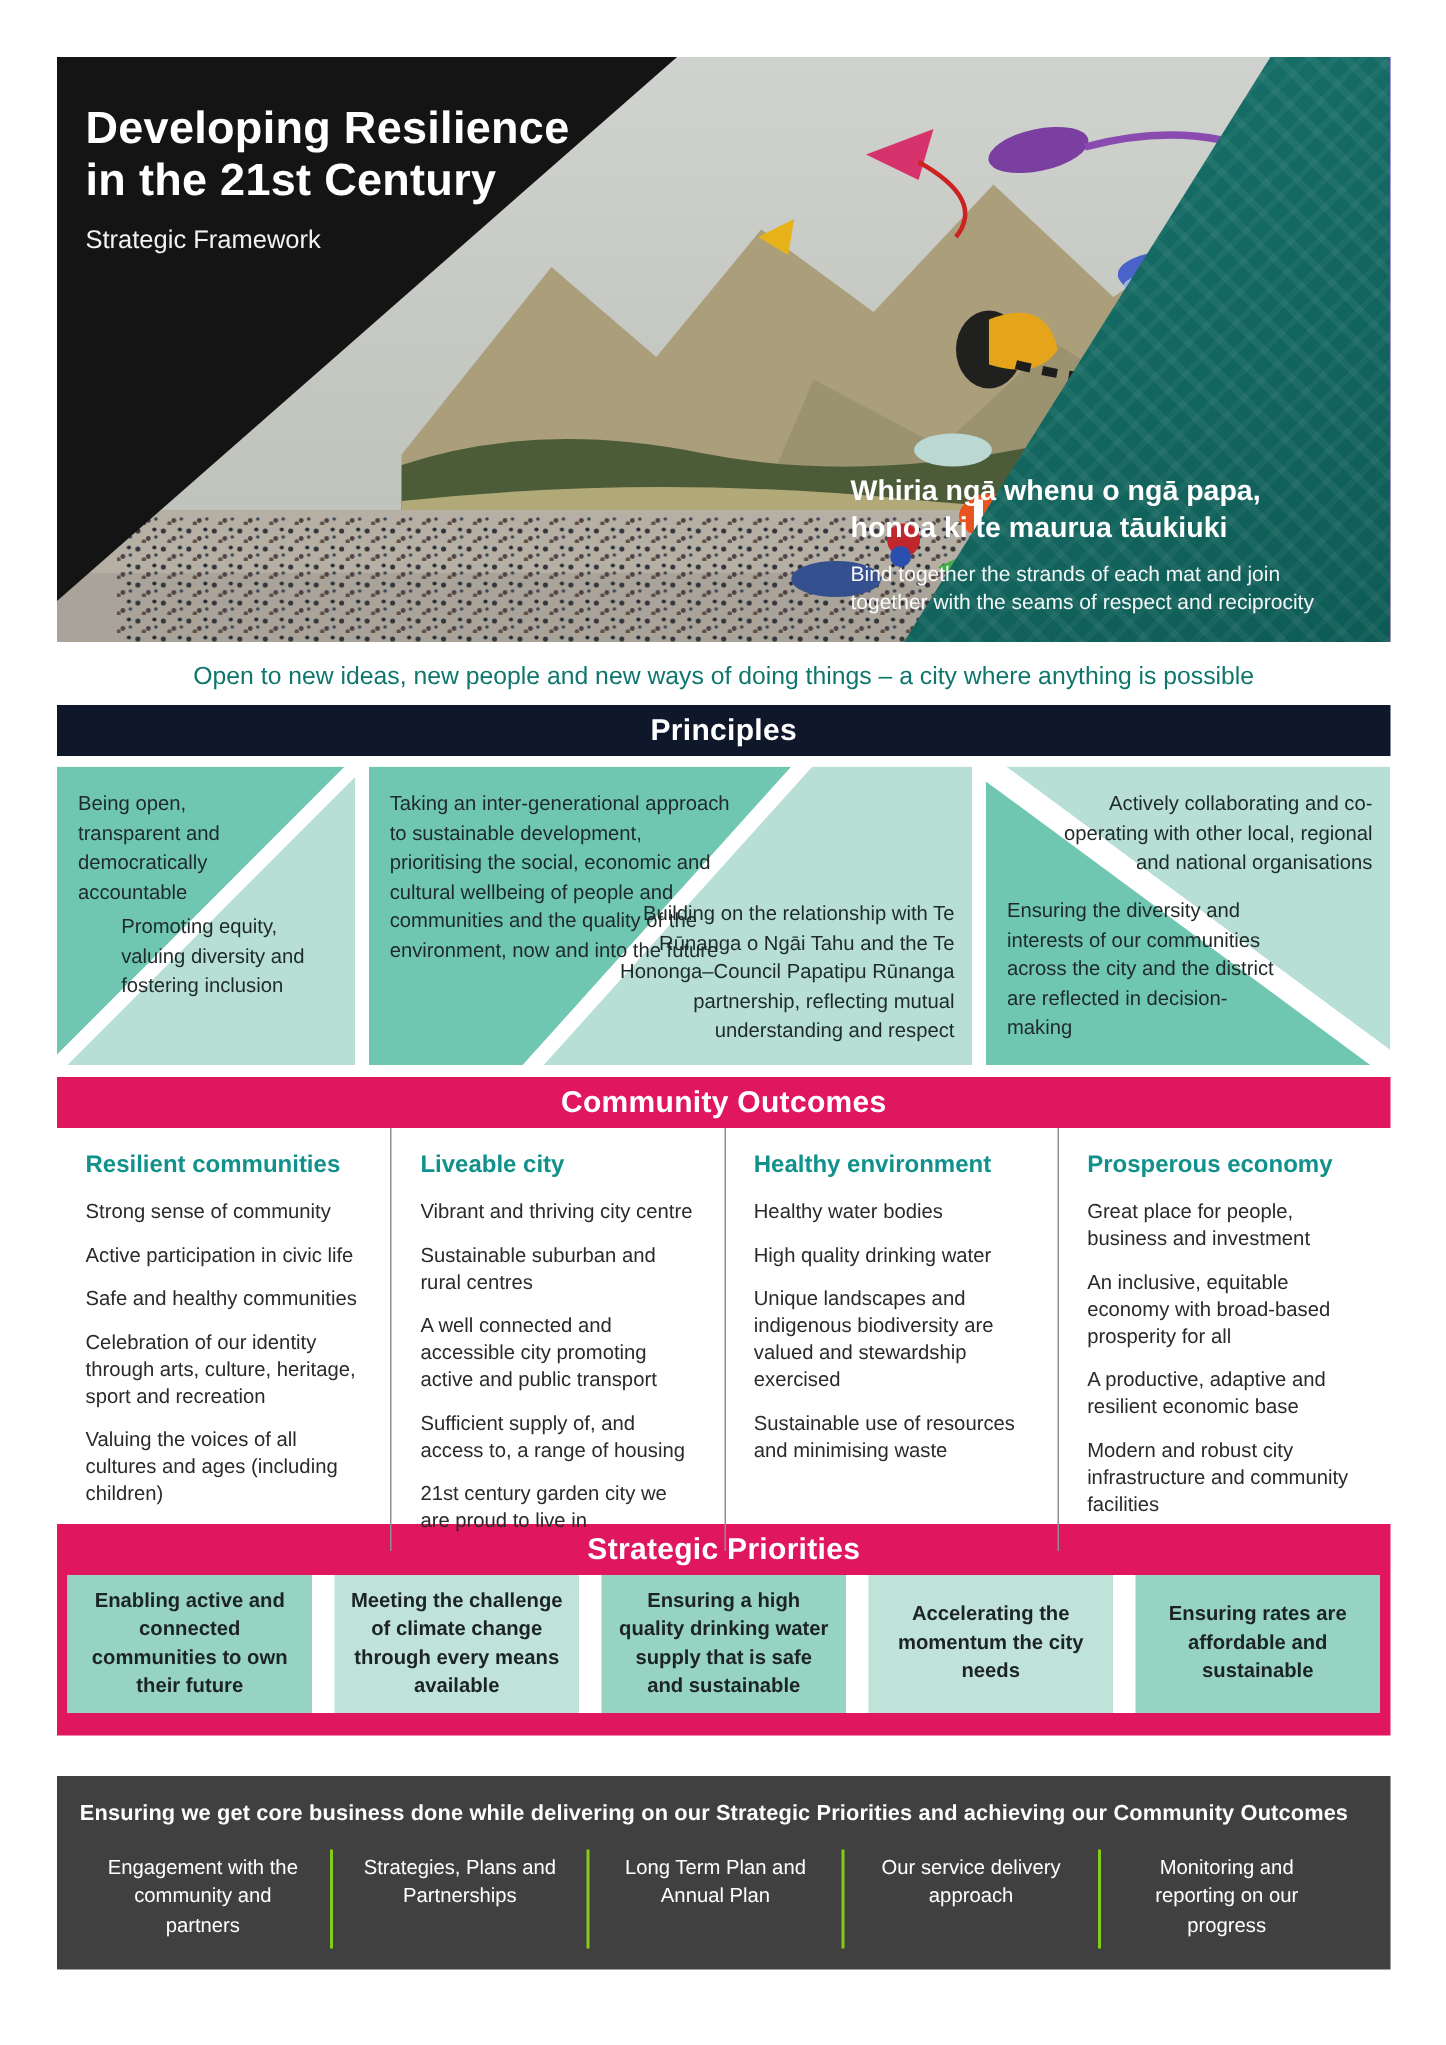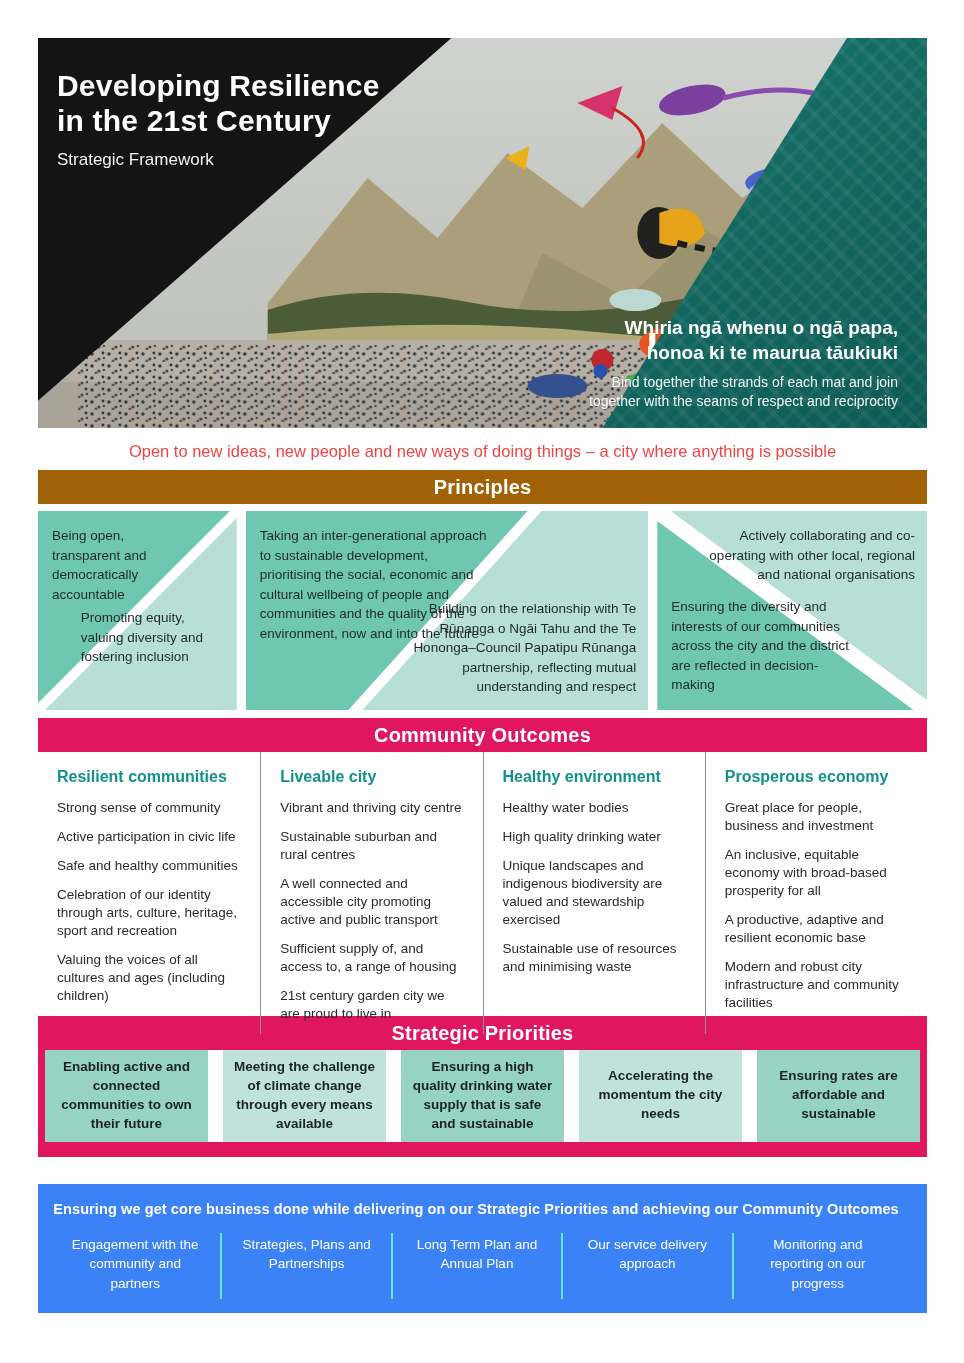--- a/index.html
+++ b/index.html
@@ -19,33 +19,33 @@
   .hero-title h1 { font-size:30px; line-height:1.17; font-weight:bold; letter-spacing:.2px; }
   .hero-sub { margin-top:12px; font-size:17px; font-weight:400; color:#f2f2f2; }
   .hero-teal {
     position:absolute; inset:0;
     background:
       repeating-linear-gradient(45deg, rgba(255,255,255,0.05) 0 5px, rgba(255,255,255,0) 5px 16px),
       repeating-linear-gradient(-45deg, rgba(255,255,255,0.04) 0 4px, rgba(255,255,255,0) 4px 13px),
       linear-gradient(150deg, #23837b 0%, #177069 45%, #0e5b55 100%);
     clip-path:polygon(91% 0, 100% 0, 100% 100%, 63.5% 100%);
   }
-  .whakatauki { position:absolute; right:29px; bottom:16px; width:360px; text-align:right; color:#fff; }
+  .whakatauki { position:absolute; right:0; bottom:16px; width:360px; color:#fff; }
   .whakatauki .maori { font-size:19px; font-weight:bold; line-height:1.35; }
   .whakatauki .trans { margin-top:7px; font-size:14px; line-height:1.4; color:rgba(255,255,255,.95); }
 
   
   .vision { text-align:center; margin-top:14px; }
   .vision h2 { font-size:23px; font-weight:bold; color:#1d1d1b; }
-  .vision p { font-size:16.5px; margin-top:4px; color:#ef4444; }
+  .vision p { font-size:16.5px; margin-top:4px; color:#0f766e; }
 
   
   .banner { height:34px; display:flex; align-items:center; justify-content:center;
             color:#fff; font-size:20px; font-weight:bold; letter-spacing:.2px; }
-  .banner.teal { background:#a16207; margin-top:9px; }
+  .banner.teal { background:#0f172a; margin-top:9px; }
   .banner.pink { background:#e0175f; }
 
   
   .principles-row { display:flex; gap:9px; margin-top:7px; height:199px; }
   .pblock { position:relative; background:#fff; overflow:hidden; }
   .pblock .tri { position:absolute; inset:0; }
   .dark-fill { background:#6fc7b2; }
   .light-fill { background:#b7dfd5; }
   .pb1 { width:199px; }
   .pb2 { width:403px; }
@@ -74,25 +74,25 @@
 
   
   .priorities { background:#e0175f; padding:0 7px 15px 7px; margin-top:6px; }
   .prow { display:flex; gap:15px; background:#fff; }
   .pbox { flex:1 1 0; min-height:86px; display:flex; align-items:center; justify-content:center;
           text-align:center; padding:8px 9px; font-size:13.5px; font-weight:bold; line-height:1.4; color:#1c2423; }
   .pbox:nth-child(odd)  { background:#96d3c3; }
   .pbox:nth-child(even) { background:#c0e3d9; }
 
   
-  .core { background:#3b82f6; color:#fff; margin-top:27px; padding:17px 25px 14px 12px; }
+  .core { background:#404040; color:#fff; margin-top:27px; padding:17px 25px 14px 12px; }
   .core h4 { text-align:center; font-size:14.5px; font-weight:bold; white-space:nowrap; letter-spacing:.1px; }
   .core-row { display:grid; grid-template-columns:repeat(5,1fr); margin-top:16px; }
   .core-col { text-align:center; font-size:13.5px; line-height:1.45; padding:2px 14px 6px; }
-  .core-col + .core-col { border-left:2px solid #5eead4; }
+  .core-col + .core-col { border-left:2px solid #84cc16; }
 </style>
 </head>
 <body>
 
 <div class="page">
 
   <header class="hero">
     <svg class="photo" viewBox="0 0 890 390" preserveAspectRatio="none" aria-hidden="true">
       <defs>
         <linearGradient id="sky" x1="0" y1="0" x2="0" y2="1">

